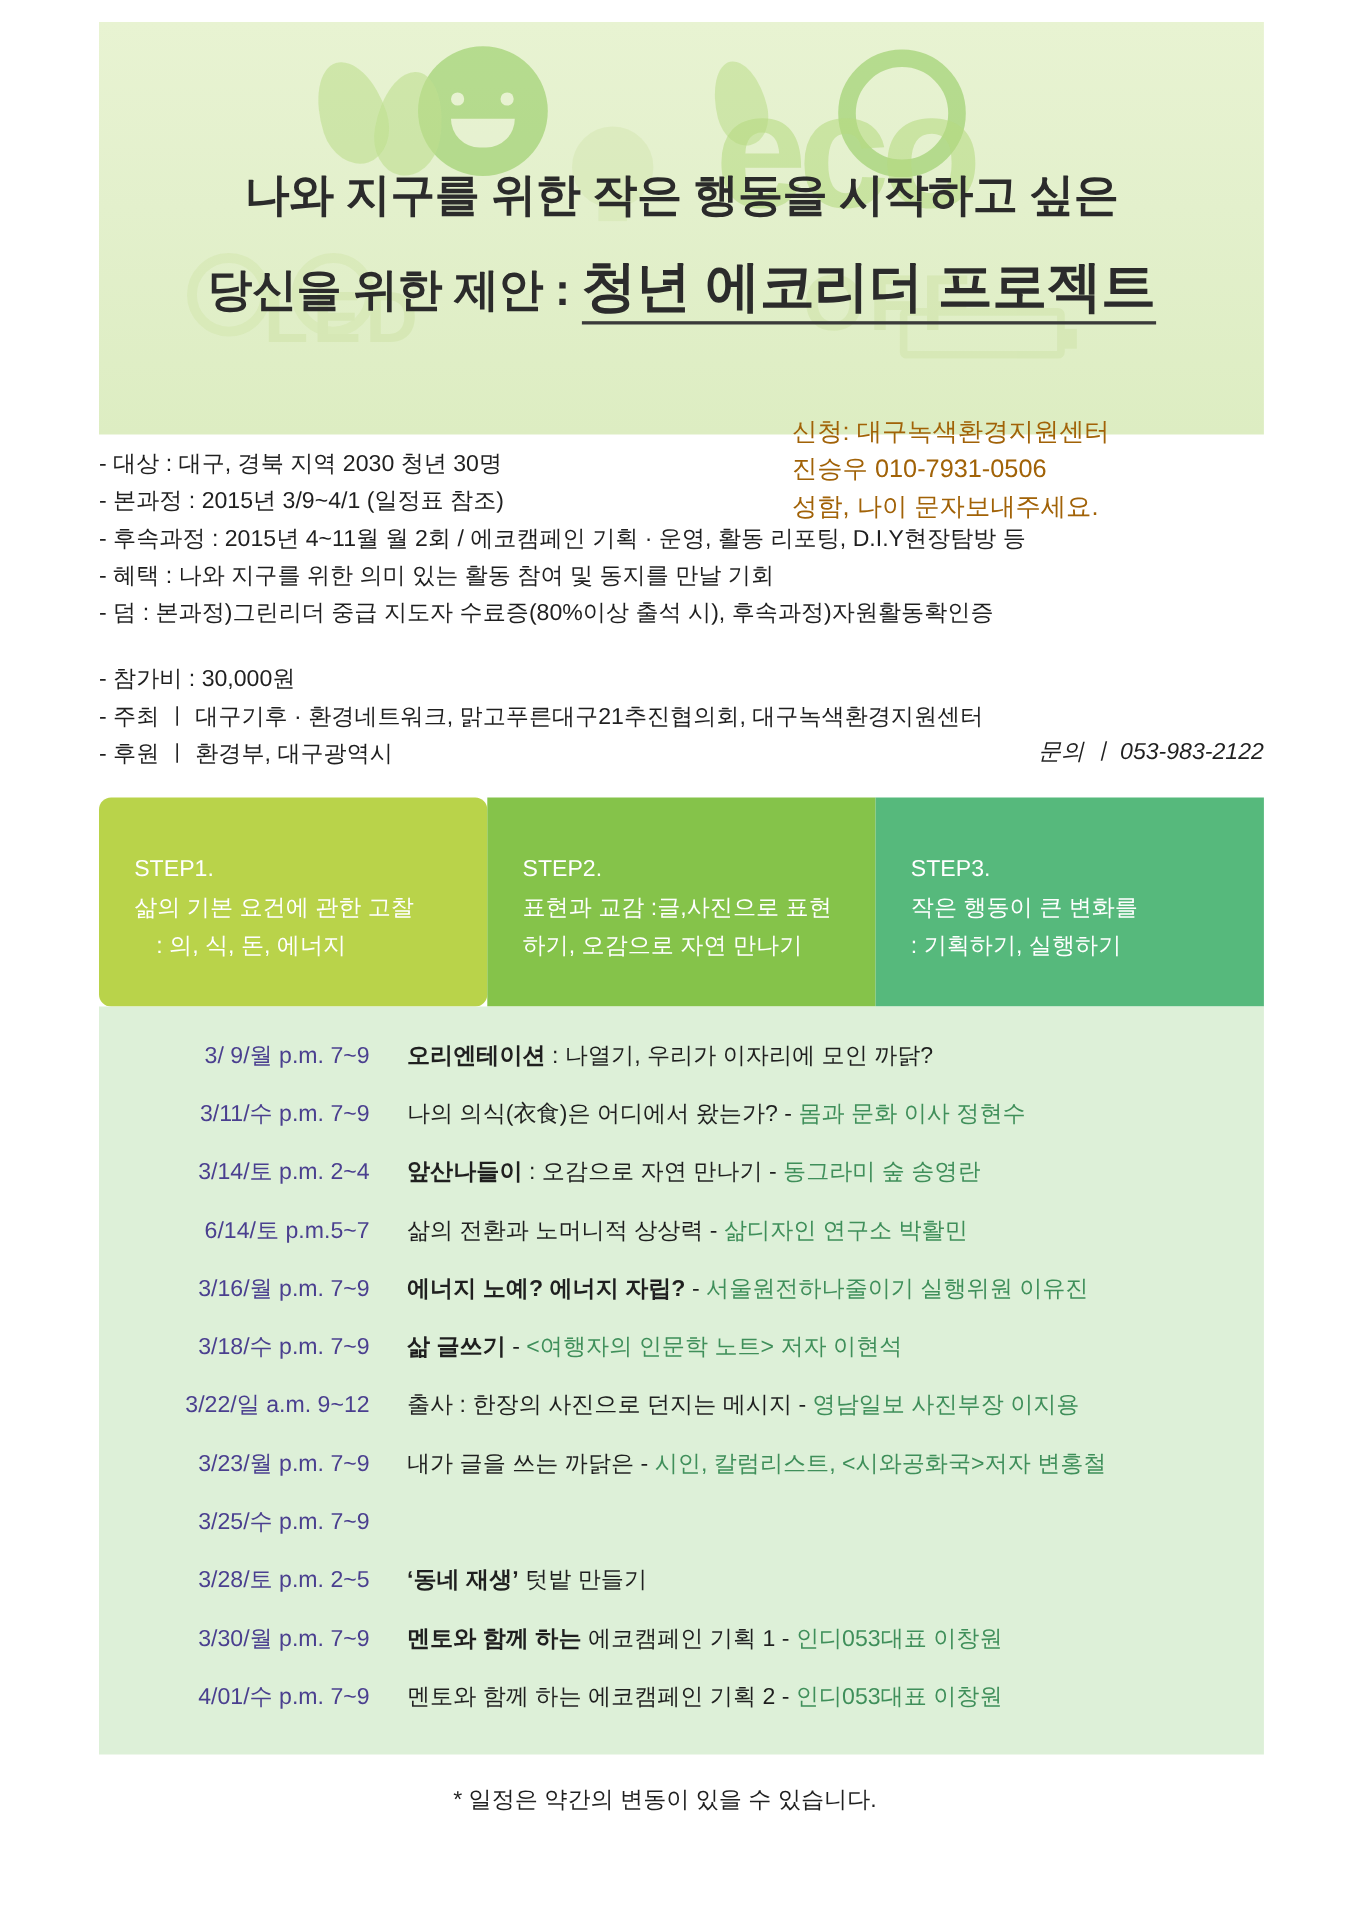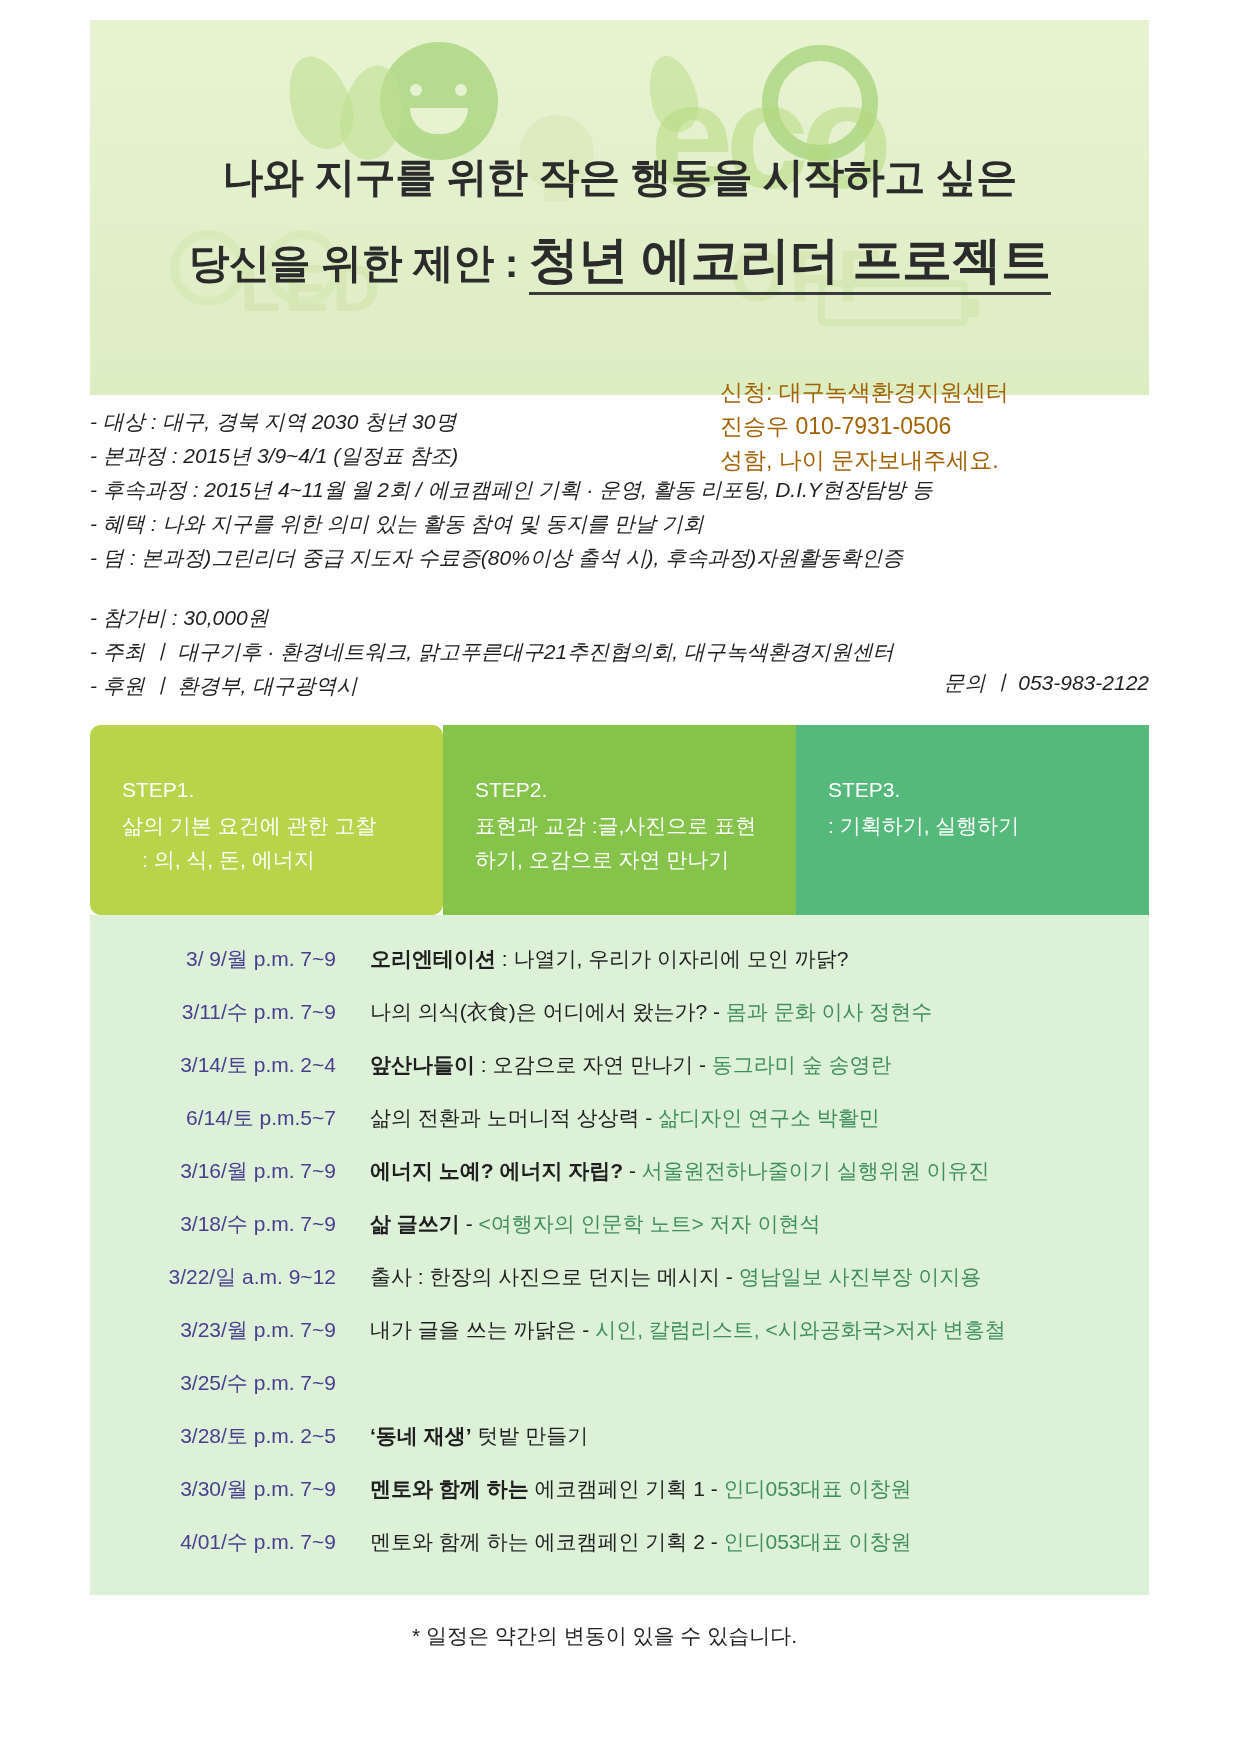--- a/index.html
+++ b/index.html
@@ -174,21 +174,20 @@
     color: #1f1f1f;
   }
   .info ul {
     list-style: none;
     margin: 0; padding: 0;
   }
   .info li {
     font-size: 21px;
     line-height: 34px;
     white-space: nowrap;
-    font-style: italic;
   }
   .info .italic { font-style: italic; }
   .contact {
     position: absolute;
     left: 630px; top: -30px;
     color: #a16207;
     font-weight: normal;
     line-height: 34px;
     font-size: 23px;
   }
@@ -316,20 +315,21 @@
       <div>삶의 기본 요건에 관한 고찰</div>
       <div class="indent">: 의, 식, 돈, 에너지</div>
     </div>
     <div class="step s2">
       <div class="ttl">STEP2.</div>
       <div>표현과 교감 :글,사진으로 표현</div>
       <div>하기, 오감으로 자연 만나기</div>
     </div>
     <div class="step s3">
       <div class="ttl">STEP3.</div>
+      <div>작은 행동이 큰 변화를</div>
       <div>: 기획하기, 실행하기</div>
     </div>
   </div>
 
   <div class="schedule">
     <div class="row">
       <div class="date">3/  9/월 p.m. 7~9</div>
       <div class="desc"><b>오리엔테이션</b><span> : 나열기, 우리가 이자리에 모인 까닭?</span><span class="spk"></span></div>
     </div>
     <div class="row">

